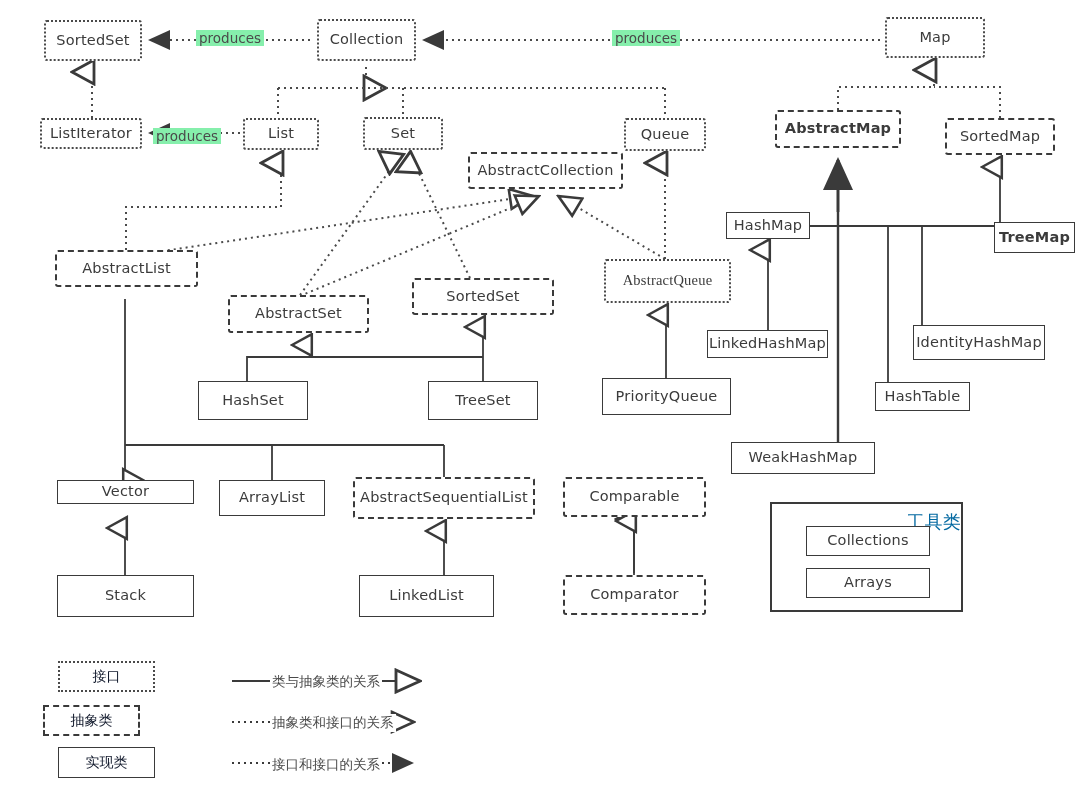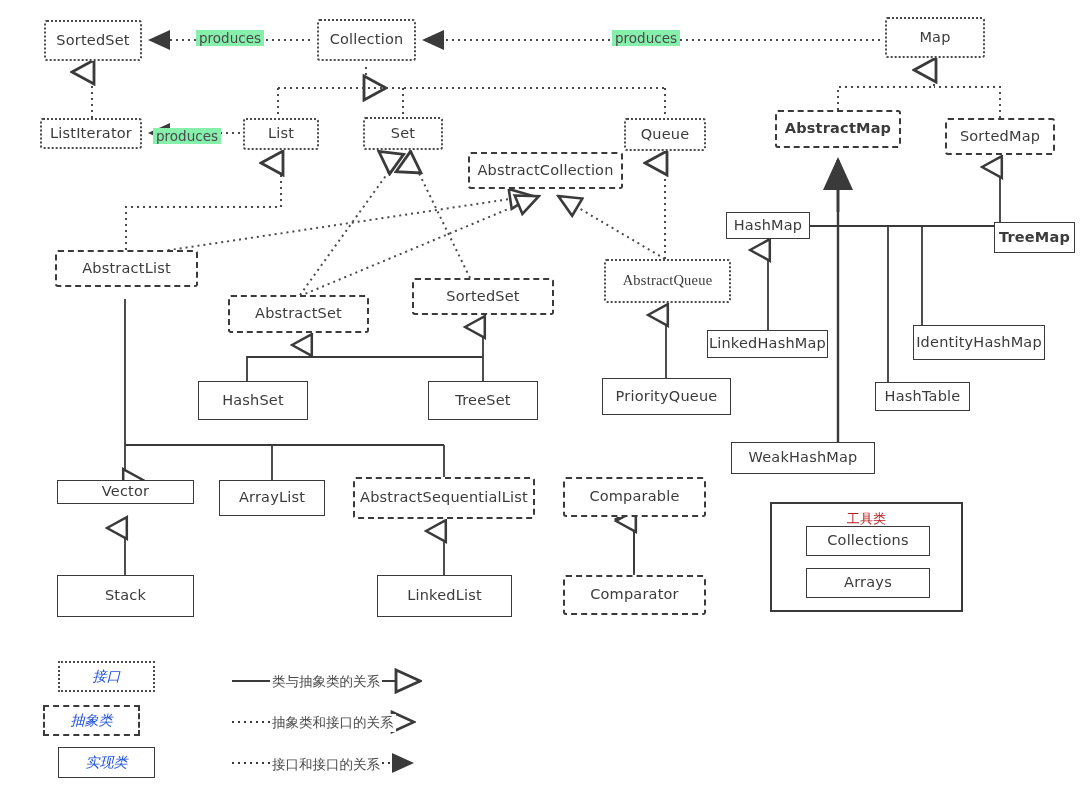--- a/index.html
+++ b/index.html
@@ -57,45 +57,44 @@
   .node.util-group {
     border: 2px solid #3a3a3a;
     display: block;
     background: #ffffff;
   }
   .util-title {
     position: absolute;
     left: 0;
     right: 0;
     top: 8px;
-    text-align: center;
-    font-size: 13px;
-    color: #b91c1c;
+    text-align: right;
+    font-size: 18px;
+    color: #0369a1;
   }
   .edge-label {
     position: absolute;
     background: #86efac;
     color: #4a4a4a;
     font-size: 13.5px;
     padding: 0 3px;
     z-index: 4;
     white-space: nowrap;
   }
   
   .legend-box {
     position: absolute;
     box-sizing: border-box;
     display: flex;
     align-items: center;
     justify-content: center;
     font-size: 14px;
-    color: #1d4ed8;
+    color: #0f172a;
     background: #fff;
     z-index: 3;
-    font-style: italic;
   }
   .legend-text {
     position: absolute;
     font-size: 13.5px;
     color: #4a4a4a;
     background: #fff;
     padding: 0 2px;
     z-index: 4;
     white-space: nowrap;
   }
@@ -212,21 +211,21 @@
       <div class="node concrete" style="left: 875px; top: 382px; width: 95px; height: 29px;">HashTable</div>
       <div class="node concrete" style="left: 731px; top: 442px; width: 144px; height: 32px;">WeakHashMap</div>
       <div class="node concrete" style="left: 198px; top: 381px; width: 110px; height: 39px;">HashSet</div>
       <div class="node concrete" style="left: 428px; top: 381px; width: 110px; height: 39px;">TreeSet</div>
       <div class="node concrete" style="left: 602px; top: 378px; width: 129px; height: 37px;">PriorityQueue</div>
       <div class="node concrete" style="left: 57px; top: 480px; width: 137px; height: 24px;">Vector</div>
       <div class="node concrete" style="left: 219px; top: 480px; width: 106px; height: 36px;">ArrayList</div>
       <div class="node abstract" style="left: 353px; top: 477px; width: 182px; height: 42px;">AbstractSequentialList</div>
       <div class="node abstract" style="left: 563px; top: 477px; width: 143px; height: 40px;">Comparable</div>
       <div class="node concrete" style="left: 57px; top: 575px; width: 137px; height: 42px;">Stack</div>
-      <div class="node concrete" style="left: 377px; top: 575px; width: 135px; height: 42px;">LinkedList</div>
+      <div class="node concrete" style="left: 359px; top: 575px; width: 135px; height: 42px;">LinkedList</div>
       <div class="node abstract" style="left: 563px; top: 575px; width: 143px; height: 40px;">Comparator</div>
     </div>
 
   <div class="node util-group" id="util-group" style="left: 770px; top: 502px; width: 193px; height: 110px;">
     <div class="util-title">工具类</div>
   </div>
   <div id="util-items">
       <div class="node concrete" style="left: 806px; top: 526px; width: 124px; height: 30px;">Collections</div>
       <div class="node concrete" style="left: 806px; top: 568px; width: 124px; height: 30px;">Arrays</div>
     </div>

